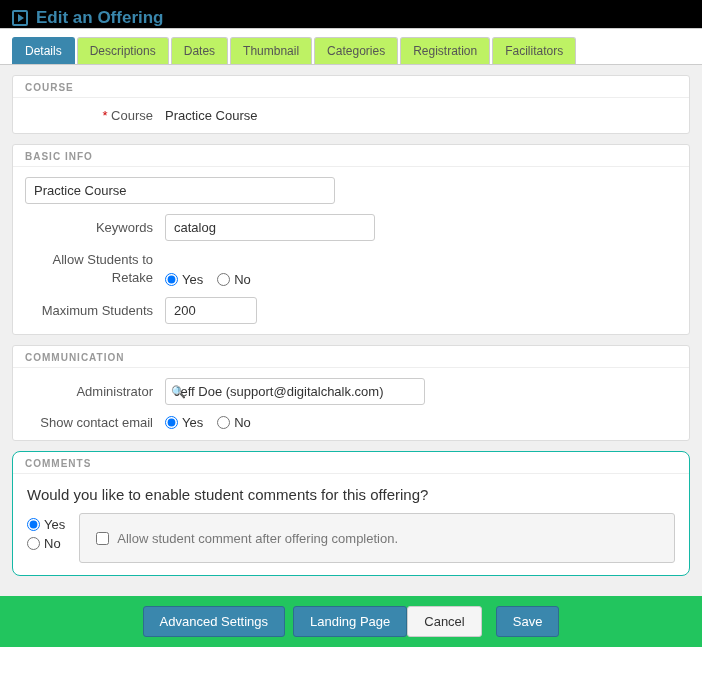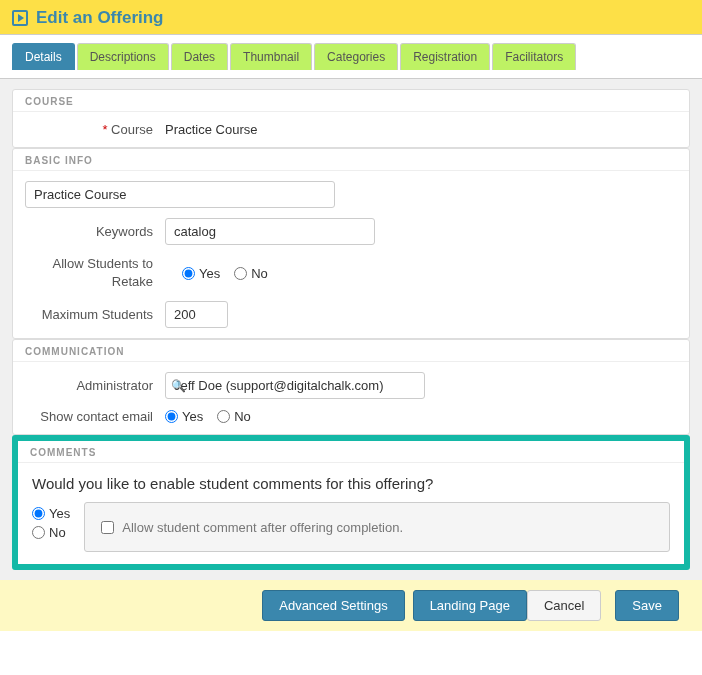--- a/index.html
+++ b/index.html
@@ -13,23 +13,23 @@
     }
     .page-wrapper {
       background: #fff;
       width: 702px;
       min-height: 675px;
       padding: 0;
     }
     .page-header {
       display: flex;
       align-items: center;
-      padding: 8px 12px 6px 12px;
+      padding: 8px 12px 0 12px;
       border-bottom: 1px solid #ccc;
-      background: #fde047;
+      background: #000000;
     }
     .page-title-icon {
       width: 16px;
       height: 16px;
       border: 2px solid #3a87ad;
       border-radius: 2px;
       display: inline-flex;
       align-items: center;
       justify-content: center;
       margin-right: 8px;
@@ -44,21 +44,21 @@
       margin-left: 1px;
     }
     .page-title {
       font-size: 17px;
       font-weight: bold;
       color: #3a87ad;
     }
     
     .tabs-row {
       display: flex;
-      padding: 8px 12px 8px 12px;
+      padding: 8px 12px 0 12px;
       background: #fff;
       border-bottom: 1px solid #ccc;
     }
     .tab {
       padding: 6px 12px;
       font-size: 12px;
       border: 1px solid #ccc;
       border-bottom: none;
       background: #bef264;
       color: #555;
@@ -74,20 +74,21 @@
     
     .content-area {
       padding: 10px 12px 10px 12px;
       background: #f0f0f0;
     }
     
     .section {
       background: #fff;
       border: 1px solid #ddd;
       border-radius: 3px;
+      margin-bottom: 10px;
     }
     .section-header {
       font-size: 10px;
       font-weight: bold;
       color: #999;
       letter-spacing: 1px;
       text-transform: uppercase;
       padding: 6px 12px 4px 12px;
       border-bottom: 1px solid #eee;
     }
@@ -130,21 +131,21 @@
       color: #333;
       background: #fff;
     }
     .input-title {
       width: 310px;
     }
     .input-keywords {
       width: 210px;
     }
     .input-max {
-      width: 63px;
+      width: 92px;
     }
     .input-admin {
       width: 260px;
     }
     .radio-group {
       display: flex;
       align-items: center;
       gap: 14px;
     }
     .radio-option {
@@ -168,22 +169,23 @@
       color: #888;
       font-size: 12px;
       pointer-events: none;
     }
     .input-admin {
       padding-left: 22px;
     }
     
     .comments-section {
       background: #fff;
-      border: 6px solid #14b8a6;
-      border-radius: 3px;
+      border: 1px solid #14b8a6;
+      border-radius: 8px;
+      margin-bottom: 10px;
     }
     .comments-header {
       font-size: 10px;
       font-weight: bold;
       color: #999;
       letter-spacing: 1px;
       text-transform: uppercase;
       padding: 6px 12px 4px 12px;
       border-bottom: 1px solid #eee;
     }
@@ -221,23 +223,23 @@
       font-size: 13px;
       color: #777;
     }
     input[type="checkbox"] {
       cursor: pointer;
     }
     
     .footer-row {
       display: flex;
       align-items: center;
-      justify-content: flex-end;
+      justify-content: center;
       padding: 10px 23px;
-      background: #fef9c3;
+      background: #22c55e;
     }
     .footer-left {
       display: flex;
       gap: 8px;
     }
     .footer-right {
       display: flex;
       gap: 8px;
     }
     .btn {
@@ -258,22 +260,21 @@
       color: #333;
       border-color: #ccc;
     }
     .btn-save {
       background: #3a87ad;
       color: #fff;
       border-color: #2d6e8e;
       margin-left: 6px;
     }
     .allow-retake-row {
-      align-items: center;
-      gap: 17px;
+      align-items: flex-end;
     }
     .allow-retake-label {
       padding-top: 0;
       line-height: 1.4;
     }
   </style>
 </head>
 <body>
 
 <div class="page-wrapper">

